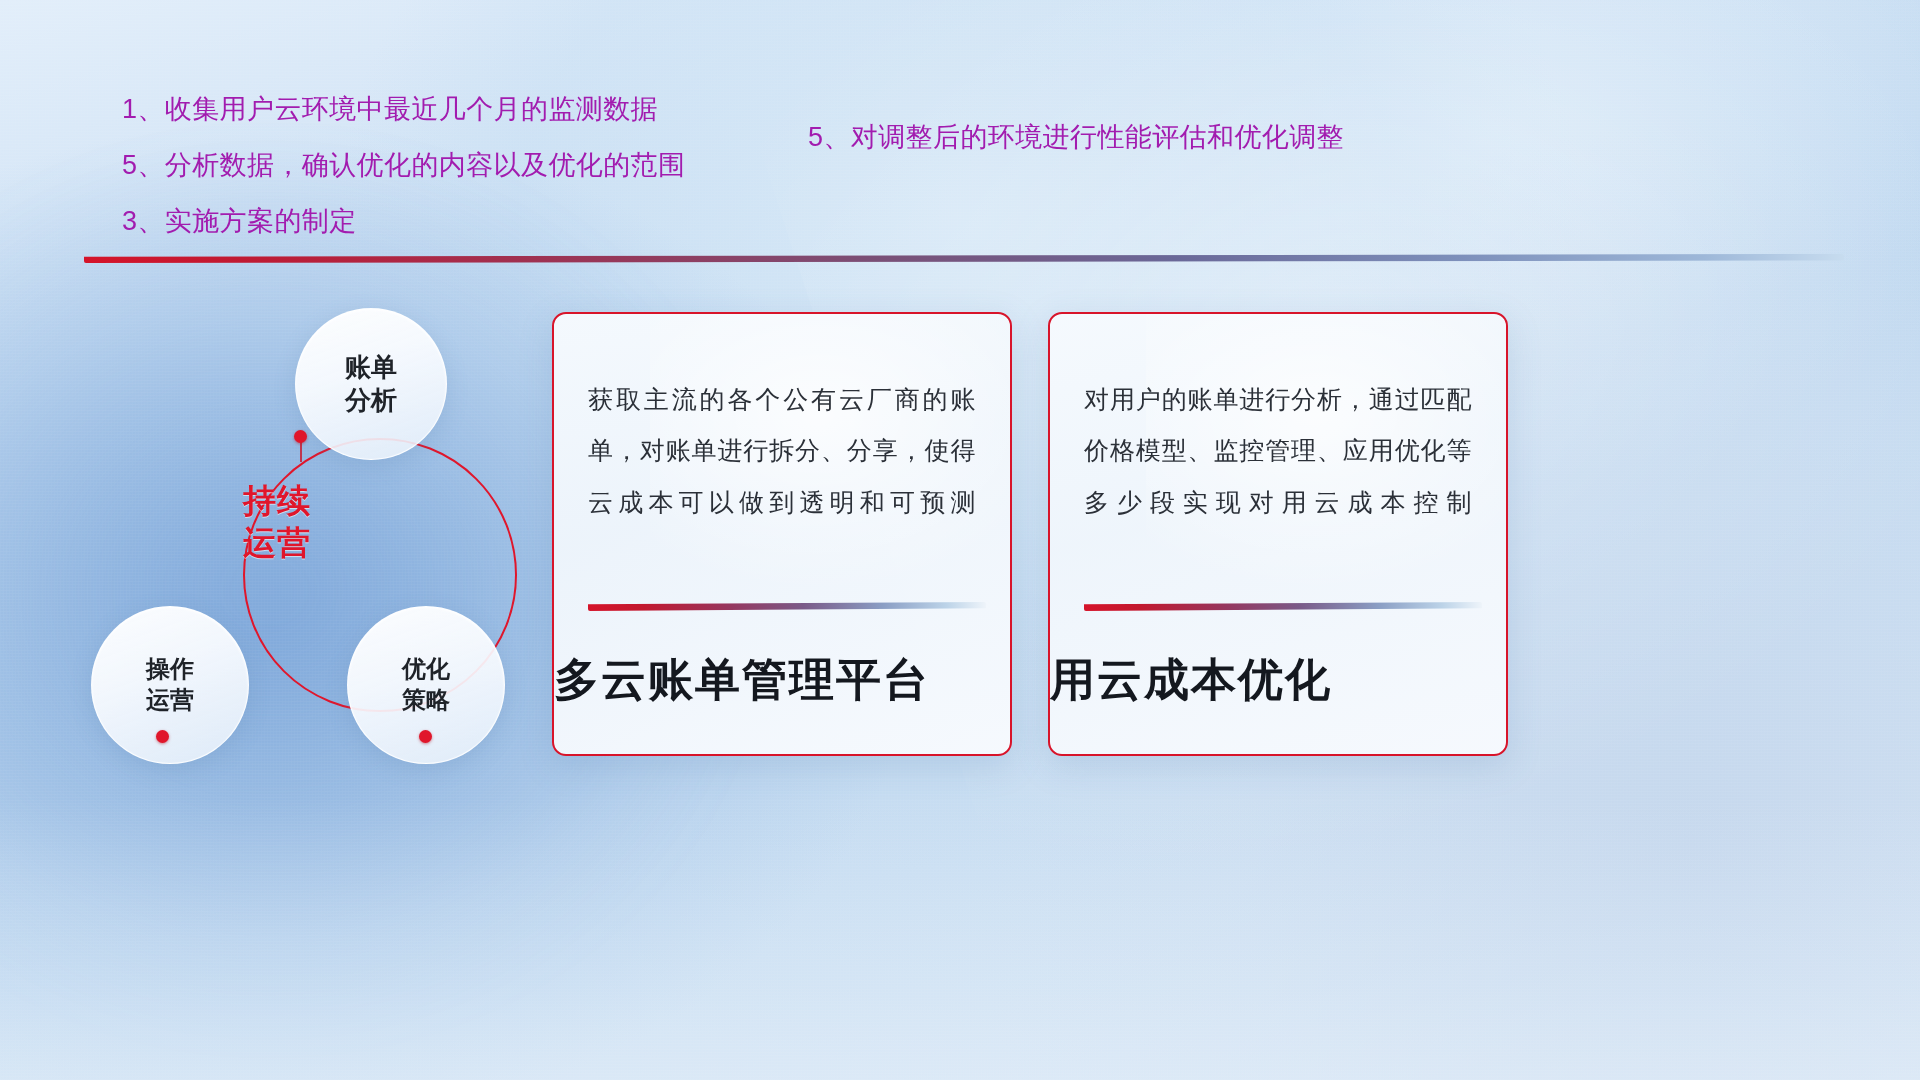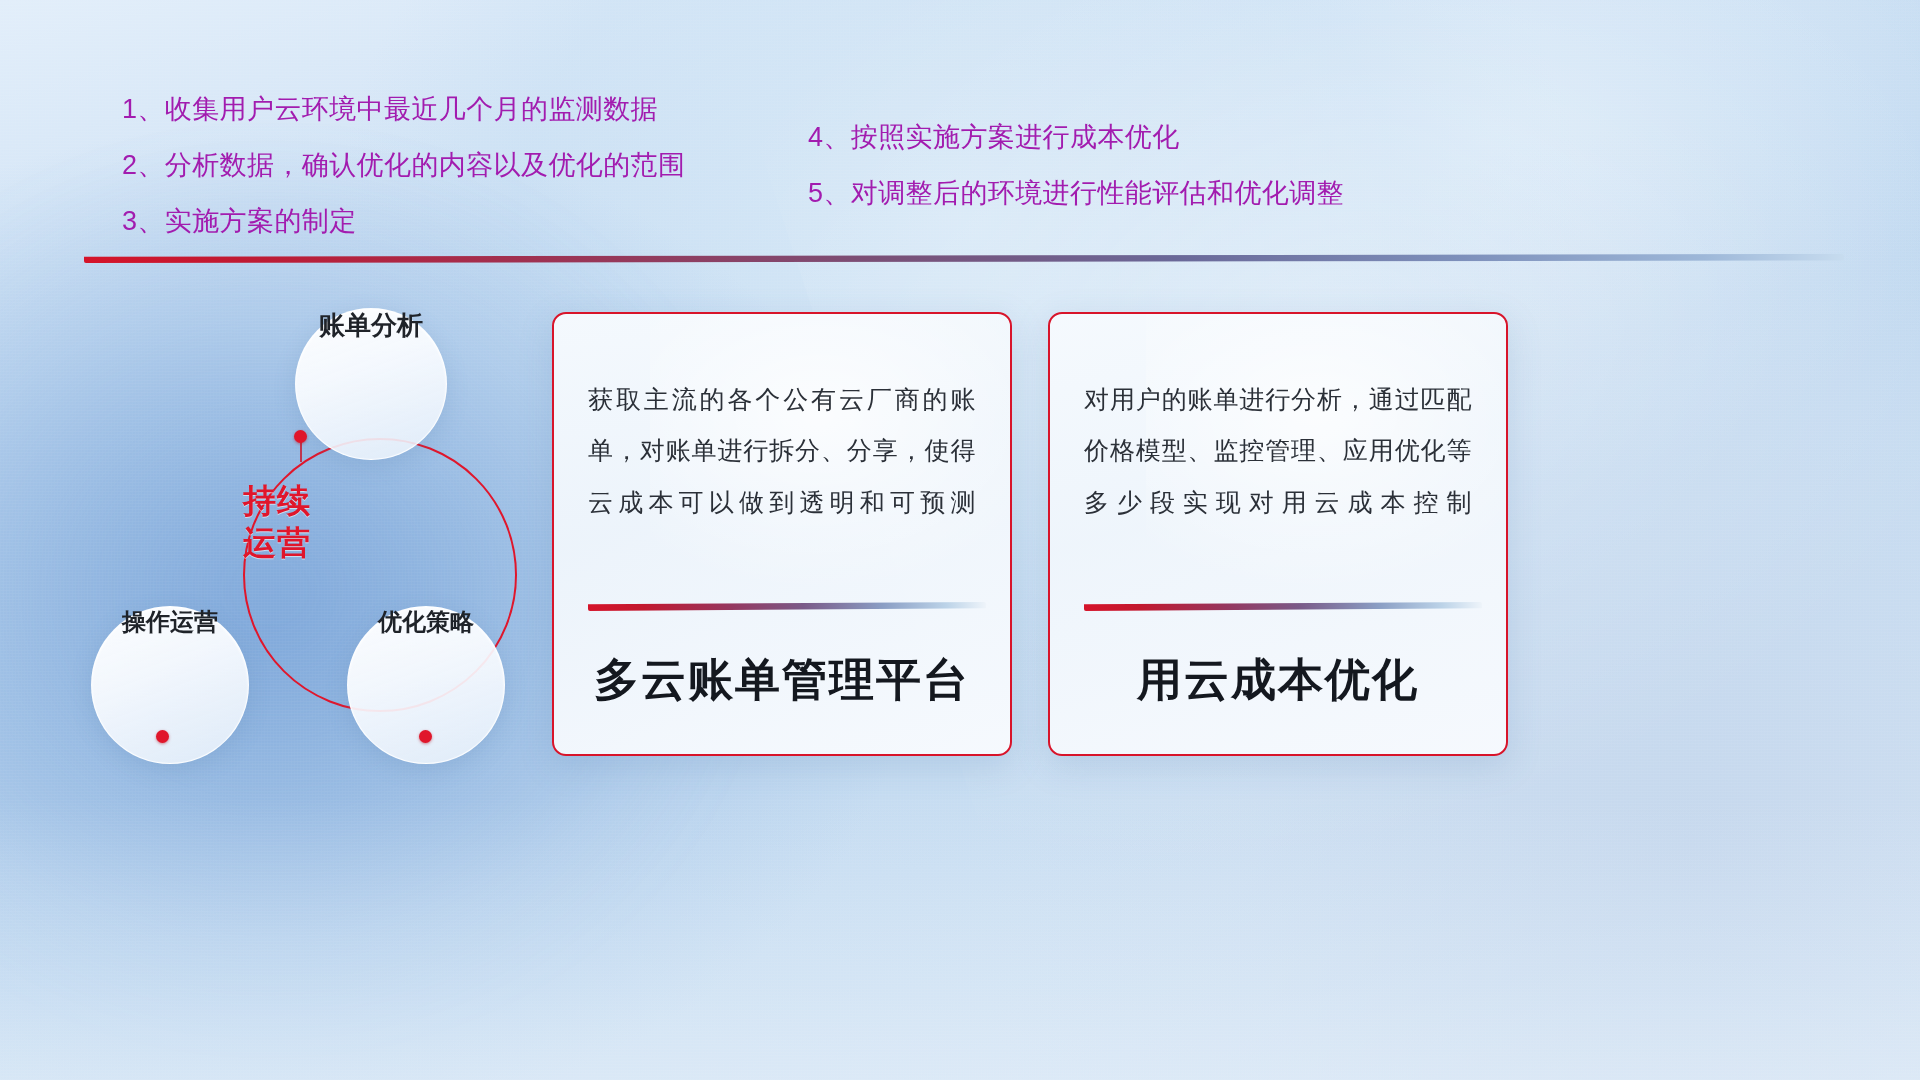--- a/index.html
+++ b/index.html
@@ -68,21 +68,21 @@
   
   #diagram { position:absolute; z-index:7; left:80px; top:290px; width:470px; height:480px; }
   .big-ring {
     position:absolute; left:163px; top:148px; width:274px; height:274px;
     border-radius:50%;
     border:2.4px solid #e0162b;
     box-sizing:border-box;
   }
   .bubble {
     position:absolute; border-radius:50%;
-    display:flex; flex-direction:row; align-items:flex-start; justify-content:center;
+    display:flex; flex-direction:column; align-items:center; justify-content:center;
     background:
       linear-gradient(160deg, rgba(255,255,255,0.97) 0%, rgba(250,252,255,0.93) 40%, rgba(232,241,251,0.88) 100%);
     box-shadow:0 6px 22px rgba(90,130,175,0.20), inset 0 1px 2px rgba(255,255,255,0.9);
     border:1px solid rgba(255,255,255,0.85);
     color:#1f2329;
     font-weight:bold;
     line-height:1.28;
     text-align:center;
   }
   #bubble-top { left:215px; top:18px; width:152px; height:152px; font-size:26px; }
@@ -125,21 +125,20 @@
     text-align-last:justify;
   }
   .card-rule {
     position:absolute; left:34px; right:24px; top:288px; height:9px;
     background:linear-gradient(to right, #d5142a 0%, #c2182f 14%, #95375f 36%, #7a5a88 54%, #8a9ec4 74%, #bcd3e8 90%, #eef4fa 100%);
     clip-path:polygon(0 26%, 100% 0%, 100% 70%, 0 100%);
     border-radius:2px;
   }
   .card-title {
     position:absolute; left:0; right:0; top:336px;
-    text-align:center;
     font-size:45px; font-weight:bold; color:#14181f;
     letter-spacing:2px;
   }
   .card-sheen {
     position:absolute; right:-60px; top:-80px; width:420px; height:360px;
     background:radial-gradient(ellipse at 40% 50%, rgba(255,255,255,0.75) 0%, rgba(255,255,255,0) 70%);
     pointer-events:none;
   }
 </style>
 </head>
@@ -148,26 +147,25 @@
 <div id="bg">
   <div class="bg-base"></div>
   <div class="bg-soft-left"></div>
   <div class="bg-sheen"></div>
   <div class="bg-soft-bottom"></div>
   <div class="bg-noise"></div>
 </div>
 
 <ul class="bullets" id="bullets-left">
   <li>1、收集用户云环境中最近几个月的监测数据</li>
-  <li>2、分析数据，确认优化的内容以及优化的范围</li>
+  <li>5、分析数据，确认优化的内容以及优化的范围</li>
   <li>3、实施方案的制定</li>
 </ul>
 
 <ul class="bullets" id="bullets-right">
-  <li>4、按照实施方案进行成本优化</li>
   <li>5、对调整后的环境进行性能评估和优化调整</li>
 </ul>
 
 <div id="top-divider"></div>
 
 <div id="diagram">
 
   <div class="big-ring"></div>
 
   <div class="center-label">

